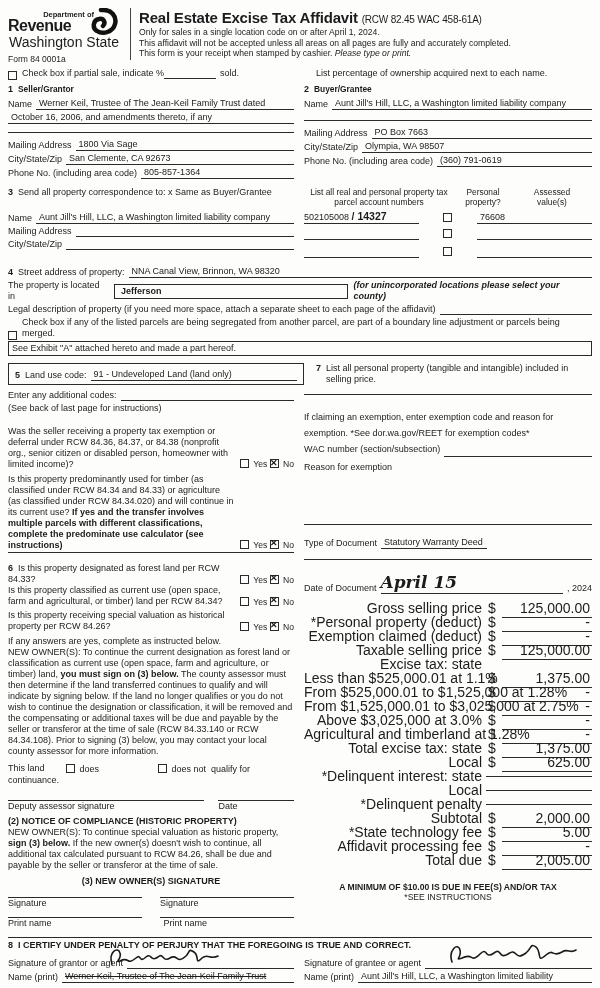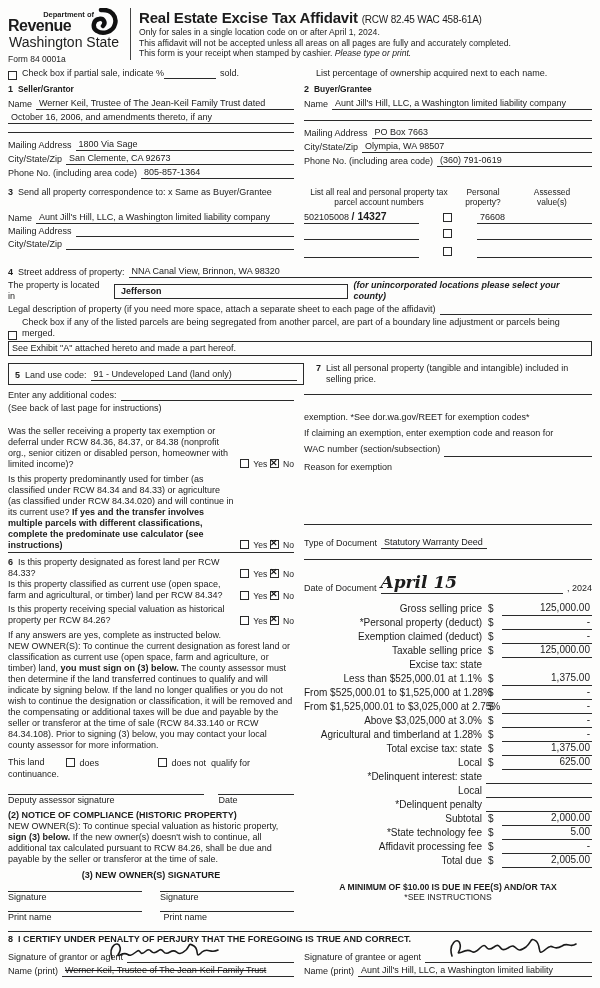--- a/index.html
+++ b/index.html
@@ -24,21 +24,21 @@
   .logo .l2{font-size:16px;font-weight:bold;letter-spacing:-0.5px;line-height:0.9}
   .logo .l3{font-size:14px;text-align:center}
   .logo .l4{font-size:8.5px;margin-top:3px}
   .logodraw{position:absolute;left:84px;top:8px}
   .vline{border-left:1px solid #444;margin:2px 8px 4px 10px}
   .title-blk{padding-top:3px}
   .title{font-size:15px;font-weight:bold;letter-spacing:-0.2px}
   .title small{font-size:10px;font-weight:normal}
   .tline{font-size:8.6px}
   
-  .txrow{display:flex;align-items:flex-end;height:14px;font-size:10px}
+  .txrow{display:flex;align-items:center;height:14px;font-size:14px}
   .txlabel{width:178px;text-align:right;white-space:nowrap;flex:none}
   .txdollar{width:12px;flex:none;padding-left:6px}
   .txamount{flex:1;border-bottom:1px solid #2a2a2a;text-align:right;padding-right:2px;margin-left:2px}
   .txline{flex:1;border-bottom:1px solid #2a2a2a;margin-left:4px}
   .txheader{border:none}
   .para{margin-bottom:3px}
   .county-box{border:1px solid #2a2a2a;width:222px;padding:1px 6px;font-weight:bold}
   .legal-box{border:1px solid #2a2a2a;padding:1px 3px;margin-top:1px}
   .landuse-box{border:1px solid #2a2a2a;padding:3px 6px;display:flex;align-items:flex-end;width:296px;box-sizing:border-box}
   .sig-svg{position:absolute;pointer-events:none}
@@ -225,21 +225,21 @@
       <div class="row" style="margin-top:12px">
         <div style="flex:1">Was the seller receiving a property tax exemption or deferral under RCW 84.36, 84.37, or 84.38 (nonprofit org., senior citizen or disabled person, homeowner with limited income)?</div>
         <div class="yn"><span class="cb"></span> <span>Yes</span> <span class="cb ck"></span> <span>No</span></div>
       </div>
 
       <div class="row" style="margin-top:4px;border-bottom:1px solid #2a2a2a;padding-bottom:2px">
         <div style="flex:1"><span>Is this property predominantly used for timber (as classified under RCW 84.34 and 84.33) or agriculture (as classified under RCW 84.34.020) and will continue in its current use? </span><span class="b">If yes and the transfer involves multiple parcels with different classifications, complete the predominate use calculator (see instructions)</span></div>
         <div class="yn"><span class="cb"></span> <span>Yes</span> <span class="cb ck"></span> <span>No</span></div>
       </div>
 
-      <div class="row" style="margin-top:4px">
+      <div class="row" style="margin-top:10px">
         <div style="flex:1"><span class="secno">6</span><span>Is this property designated as forest land per RCW 84.33?</span></div>
         <div class="yn"><span class="cb"></span> <span>Yes</span> <span class="cb ck"></span> <span>No</span></div>
       </div>
       <div class="row">
         <div style="flex:1">Is this property classified as current use (open space, farm and agricultural, or timber) land per RCW 84.34?</div>
         <div class="yn"><span class="cb"></span> <span>Yes</span> <span class="cb ck"></span> <span>No</span></div>
       </div>
       <div class="row" style="margin-top:3px">
         <div style="flex:1">Is this property receiving special valuation as historical property per RCW 84.26?</div>
         <div class="yn"><span class="cb"></span> <span>Yes</span> <span class="cb ck"></span> <span>No</span></div>
@@ -286,22 +286,22 @@
         <span style="flex:1">Print name</span>
       </div>
     </div>
 
     <div style="flex:1">
       <div class="fl" style="margin-top:4px">
           <span class="ul"></span>
         </div>
 
       <div style="margin-top:14px;line-height:1.8">
+        <div>If claiming an exemption, enter exemption code and reason for</div>
         <div>exemption. *See dor.wa.gov/REET for exemption codes*</div>
-        <div>If claiming an exemption, enter exemption code and reason for</div>
         <div class="fl">
             <span class="lbl">WAC number (section/subsection)</span>
             <span class="ul"></span>
           </div>
         <div>Reason for exemption</div>
       </div>
 
       <div class="hr" style="margin-top:48px"></div>
 
       <div class="fl" style="margin-top:12px">

